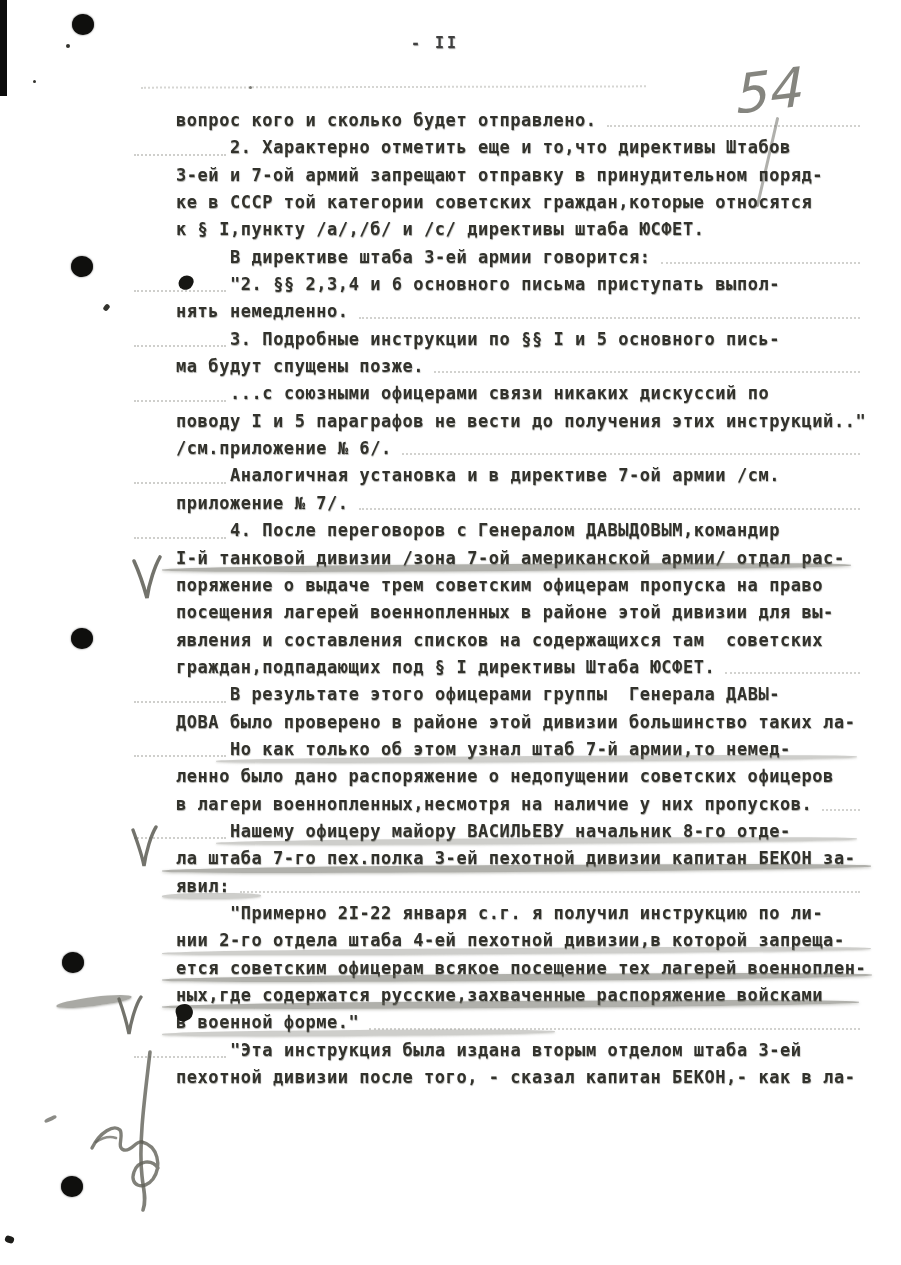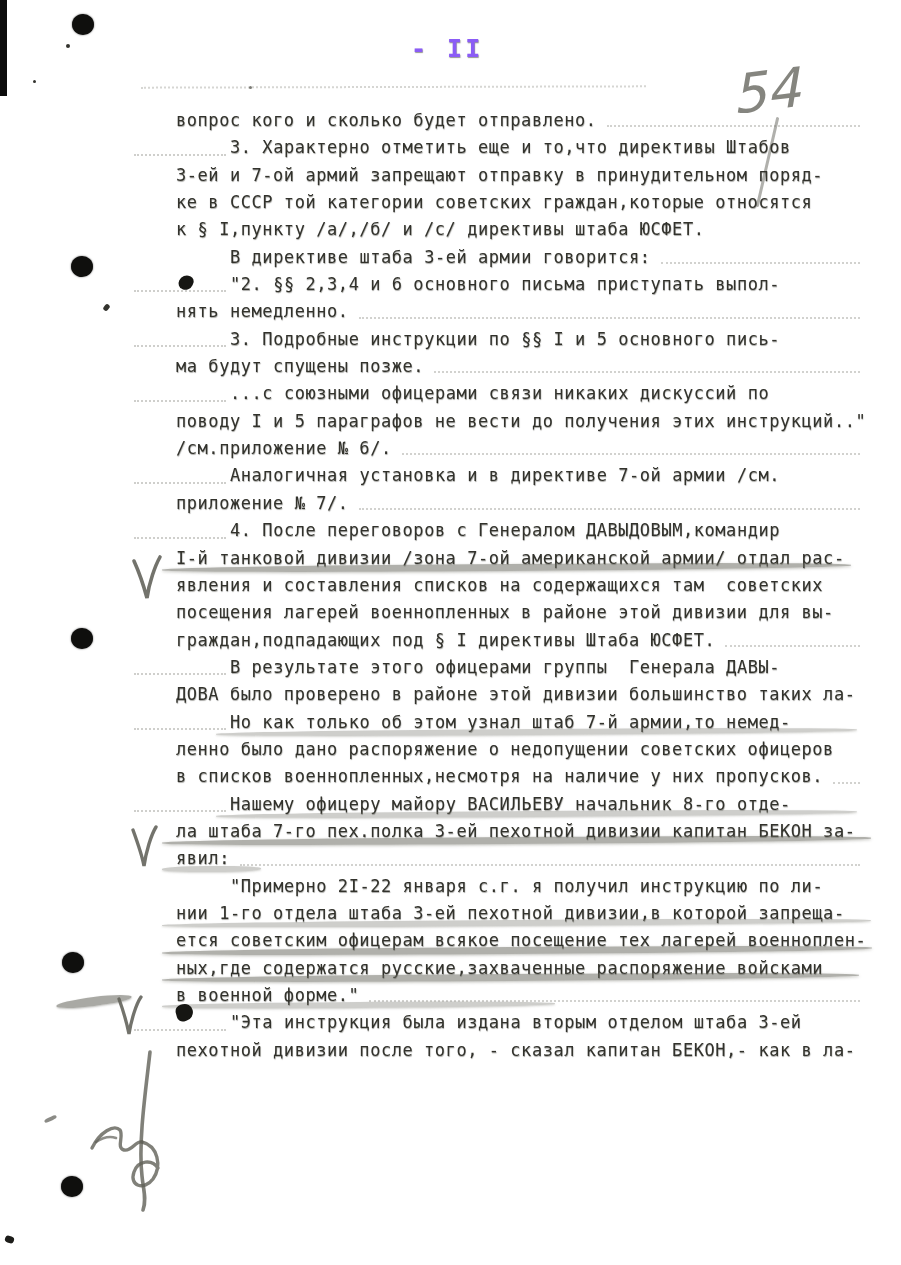--- a/index.html
+++ b/index.html
@@ -14,34 +14,34 @@
       #e8e8e4;
   }
   .edge-strip{position:absolute;left:0;top:0;width:7px;height:96px;background:#0c0c0c;}
   .hole{position:absolute;width:22px;height:21px;border-radius:50%;background:#0f0f0d;box-shadow:0 0 2px rgba(0,0,0,.6);}
   .hole.h1{left:72px;top:14px;}
   .hole.h2{left:71px;top:256px;}
   .hole.h3{left:71px;top:628px;}
   .hole.h4{left:62px;top:952px;}
   .hole.h5{left:61px;top:1176px;}
 
-  .ptitle{position:absolute;left:411px;top:34px;font-size:25px;font-weight:bold;
-    letter-spacing:3px;color:#8b5cf6;text-shadow:.5px .5px 1px rgba(46,46,41,.5);}
+  .ptitle{position:absolute;left:411px;top:34px;font-size:15px;font-weight:bold;
+    letter-spacing:3px;color:#404040;text-shadow:.5px .5px 1px rgba(46,46,41,.5);}
   .rule{position:absolute;left:141px;top:86px;width:505px;height:0;
     border-top:2px dotted rgba(118,118,108,.30);transform:rotate(-.15deg);}
 
   .hw54{position:absolute;left:736px;top:58px;width:90px;
     font-family:"DejaVu Sans","Liberation Sans",sans-serif;font-style:italic;font-weight:400;
     font-size:54px;color:rgba(112,112,104,.85);transform:rotate(-7deg) skewX(-6deg);}
   .hwtail{position:absolute;left:766px;top:116px;width:3px;height:92px;border-radius:3px;
     background:rgba(112,112,104,.55);transform:rotate(13deg);}
 
   .body-text{position:absolute;left:176px;top:107px;width:692px;}
   .tline{position:relative;height:27.35px;line-height:27.35px;display:flex;white-space:pre;
-    font-size:17px;font-weight:normal;letter-spacing:.55px;color:#32322c;
+    font-size:17px;font-weight:bold;letter-spacing:.55px;color:#32322c;
     text-shadow:.4px .5px .8px rgba(50,50,44,.42);}
   .tline .txt{position:relative;display:inline-block;}
   .tline.in .txt{margin-left:54px;}
   .tline.ld::before{content:"";position:absolute;left:-42px;bottom:6px;width:92px;
     border-bottom:2px dotted rgba(115,115,105,.34);}
   .trail{flex:1 1 auto;align-self:flex-end;height:0;margin:0 8px 7px 10px;
     border-bottom:2px dotted rgba(115,115,105,.32);}
   .ul-l .txt::after,.ul-h .txt::after{content:"";position:absolute;left:-14px;
     right:calc(-6px - var(--ux,0px));bottom:1px;height:6px;border-radius:45%;
     transform:rotate(-.4deg);}
@@ -85,49 +85,50 @@
   <div class="hole h5"></div>
 
   <div class="ptitle">- II</div>
   <div class="rule"></div>
 
   <div class="hw54">54</div>
   <div class="hwtail"></div>
 
   <div class="body-text">
       <div class="tline"><span class="txt">вопрос кого и сколько будет отправлено.</span><i class="trail"></i></div>
-      <div class="tline in ld"><span class="txt">3. Характерно отметить еще и то,что директивы Штабов</span></div>
+      <div class="tline in ld"><span class="txt">2. Характерно отметить еще и то,что директивы Штабов</span></div>
       <div class="tline"><span class="txt">3-ей и 7-ой армий запрещают отправку в принудительном поряд-</span></div>
       <div class="tline"><span class="txt">ке в СССР той категории советских граждан,которые относятся</span></div>
       <div class="tline"><span class="txt">к § I,пункту /а/,/б/ и /с/ директивы штаба ЮСФЕТ.</span></div>
       <div class="tline in"><span class="txt">В директиве штаба 3-ей армии говорится:</span><i class="trail"></i></div>
       <div class="tline in ld"><span class="txt">"2. §§ 2,3,4 и 6 основного письма приступать выпол-</span></div>
       <div class="tline"><span class="txt">нять немедленно.</span><i class="trail"></i></div>
       <div class="tline in ld"><span class="txt">3. Подробные инструкции по §§ I и 5 основного пись-</span></div>
       <div class="tline"><span class="txt">ма будут спущены позже.</span><i class="trail"></i></div>
       <div class="tline in ld"><span class="txt">...с союзными офицерами связи никаких дискуссий по</span></div>
       <div class="tline"><span class="txt">поводу I и 5 параграфов не вести до получения этих инструкций.."</span></div>
       <div class="tline"><span class="txt">/см.приложение № 6/.</span><i class="trail"></i></div>
       <div class="tline in ld"><span class="txt">Аналогичная установка и в директиве 7-ой армии /см.</span></div>
       <div class="tline"><span class="txt">приложение № 7/.</span><i class="trail"></i></div>
       <div class="tline in ld"><span class="txt">4. После переговоров с Генералом ДАВЫДОВЫМ,командир</span></div>
       <div class="tline ul-h"><span class="txt">I-й танковой дивизии /зона 7-ой американской армии/ отдал рас-</span></div>
+      <div class="tline"><span class="txt">поряжение о выдаче трем советским офицерам пропуска на право</span></div>
+      <div class="tline"><span class="txt">посещения лагерей военнопленных в районе этой дивизии для вы-</span></div>
       <div class="tline"><span class="txt">явления и составления списков на содержащихся там  советских</span></div>
-      <div class="tline"><span class="txt">посещения лагерей военнопленных в районе этой дивизии для вы-</span></div>
       <div class="tline"><span class="txt">граждан,подпадающих под § I директивы Штаба ЮСФЕТ.</span><i class="trail"></i></div>
       <div class="tline in ld"><span class="txt">В результате этого офицерами группы  Генерала ДАВЫ-</span></div>
       <div class="tline"><span class="txt">ДОВА было проверено в районе этой дивизии большинство таких ла-</span></div>
       <div class="tline in ld ul-l"><span class="txt" style="--ux: 60px;">Но как только об этом узнал штаб 7-й армии,то немед-</span></div>
       <div class="tline"><span class="txt">ленно было дано распоряжение о недопущении советских офицеров</span></div>
-      <div class="tline"><span class="txt">в списков военнопленных,несмотря на наличие у них пропусков.</span><i class="trail"></i></div>
+      <div class="tline"><span class="txt">в лагери военнопленных,несмотря на наличие у них пропусков.</span><i class="trail"></i></div>
       <div class="tline in ld ul-l"><span class="txt" style="--ux: 60px;">Нашему офицеру майору ВАСИЛЬЕВУ начальник 8-го отде-</span></div>
       <div class="tline ul-h"><span class="txt" style="--ux: 10px;">ла штаба 7-го пех.полка 3-ей пехотной дивизии капитан БЕКОН за-</span></div>
       <div class="tline ul-l"><span class="txt" style="--ux: 25px;">явил:</span><i class="trail"></i></div>
       <div class="tline in"><span class="txt">"Примерно 2I-22 января с.г. я получил инструкцию по ли-</span></div>
-      <div class="tline ul-l"><span class="txt" style="--ux: 20px;">нии 1-го отдела штаба 3-ей пехотной дивизии,в которой запреща-</span></div>
+      <div class="tline ul-l"><span class="txt" style="--ux: 20px;">нии 2-го отдела штаба 4-ей пехотной дивизии,в которой запреща-</span></div>
       <div class="tline ul-h"><span class="txt">ется советским офицерам всякое посещение тех лагерей военноплен-</span></div>
       <div class="tline ul-h"><span class="txt" style="--ux: 30px;">ных,где содержатся русские,захваченные распоряжение войсками</span></div>
       <div class="tline ul-l"><span class="txt" style="--ux: 190px;">в военной форме."</span><i class="trail"></i></div>
       <div class="tline in ld"><span class="txt">"Эта инструкция была издана вторым отделом штаба 3-ей</span></div>
       <div class="tline"><span class="txt">пехотной дивизии после того, - сказал капитан БЕКОН,- как в ла-</span></div>
     </div>
 
   <div class="blob b1"></div>
   <div class="blob b2"></div>
 

